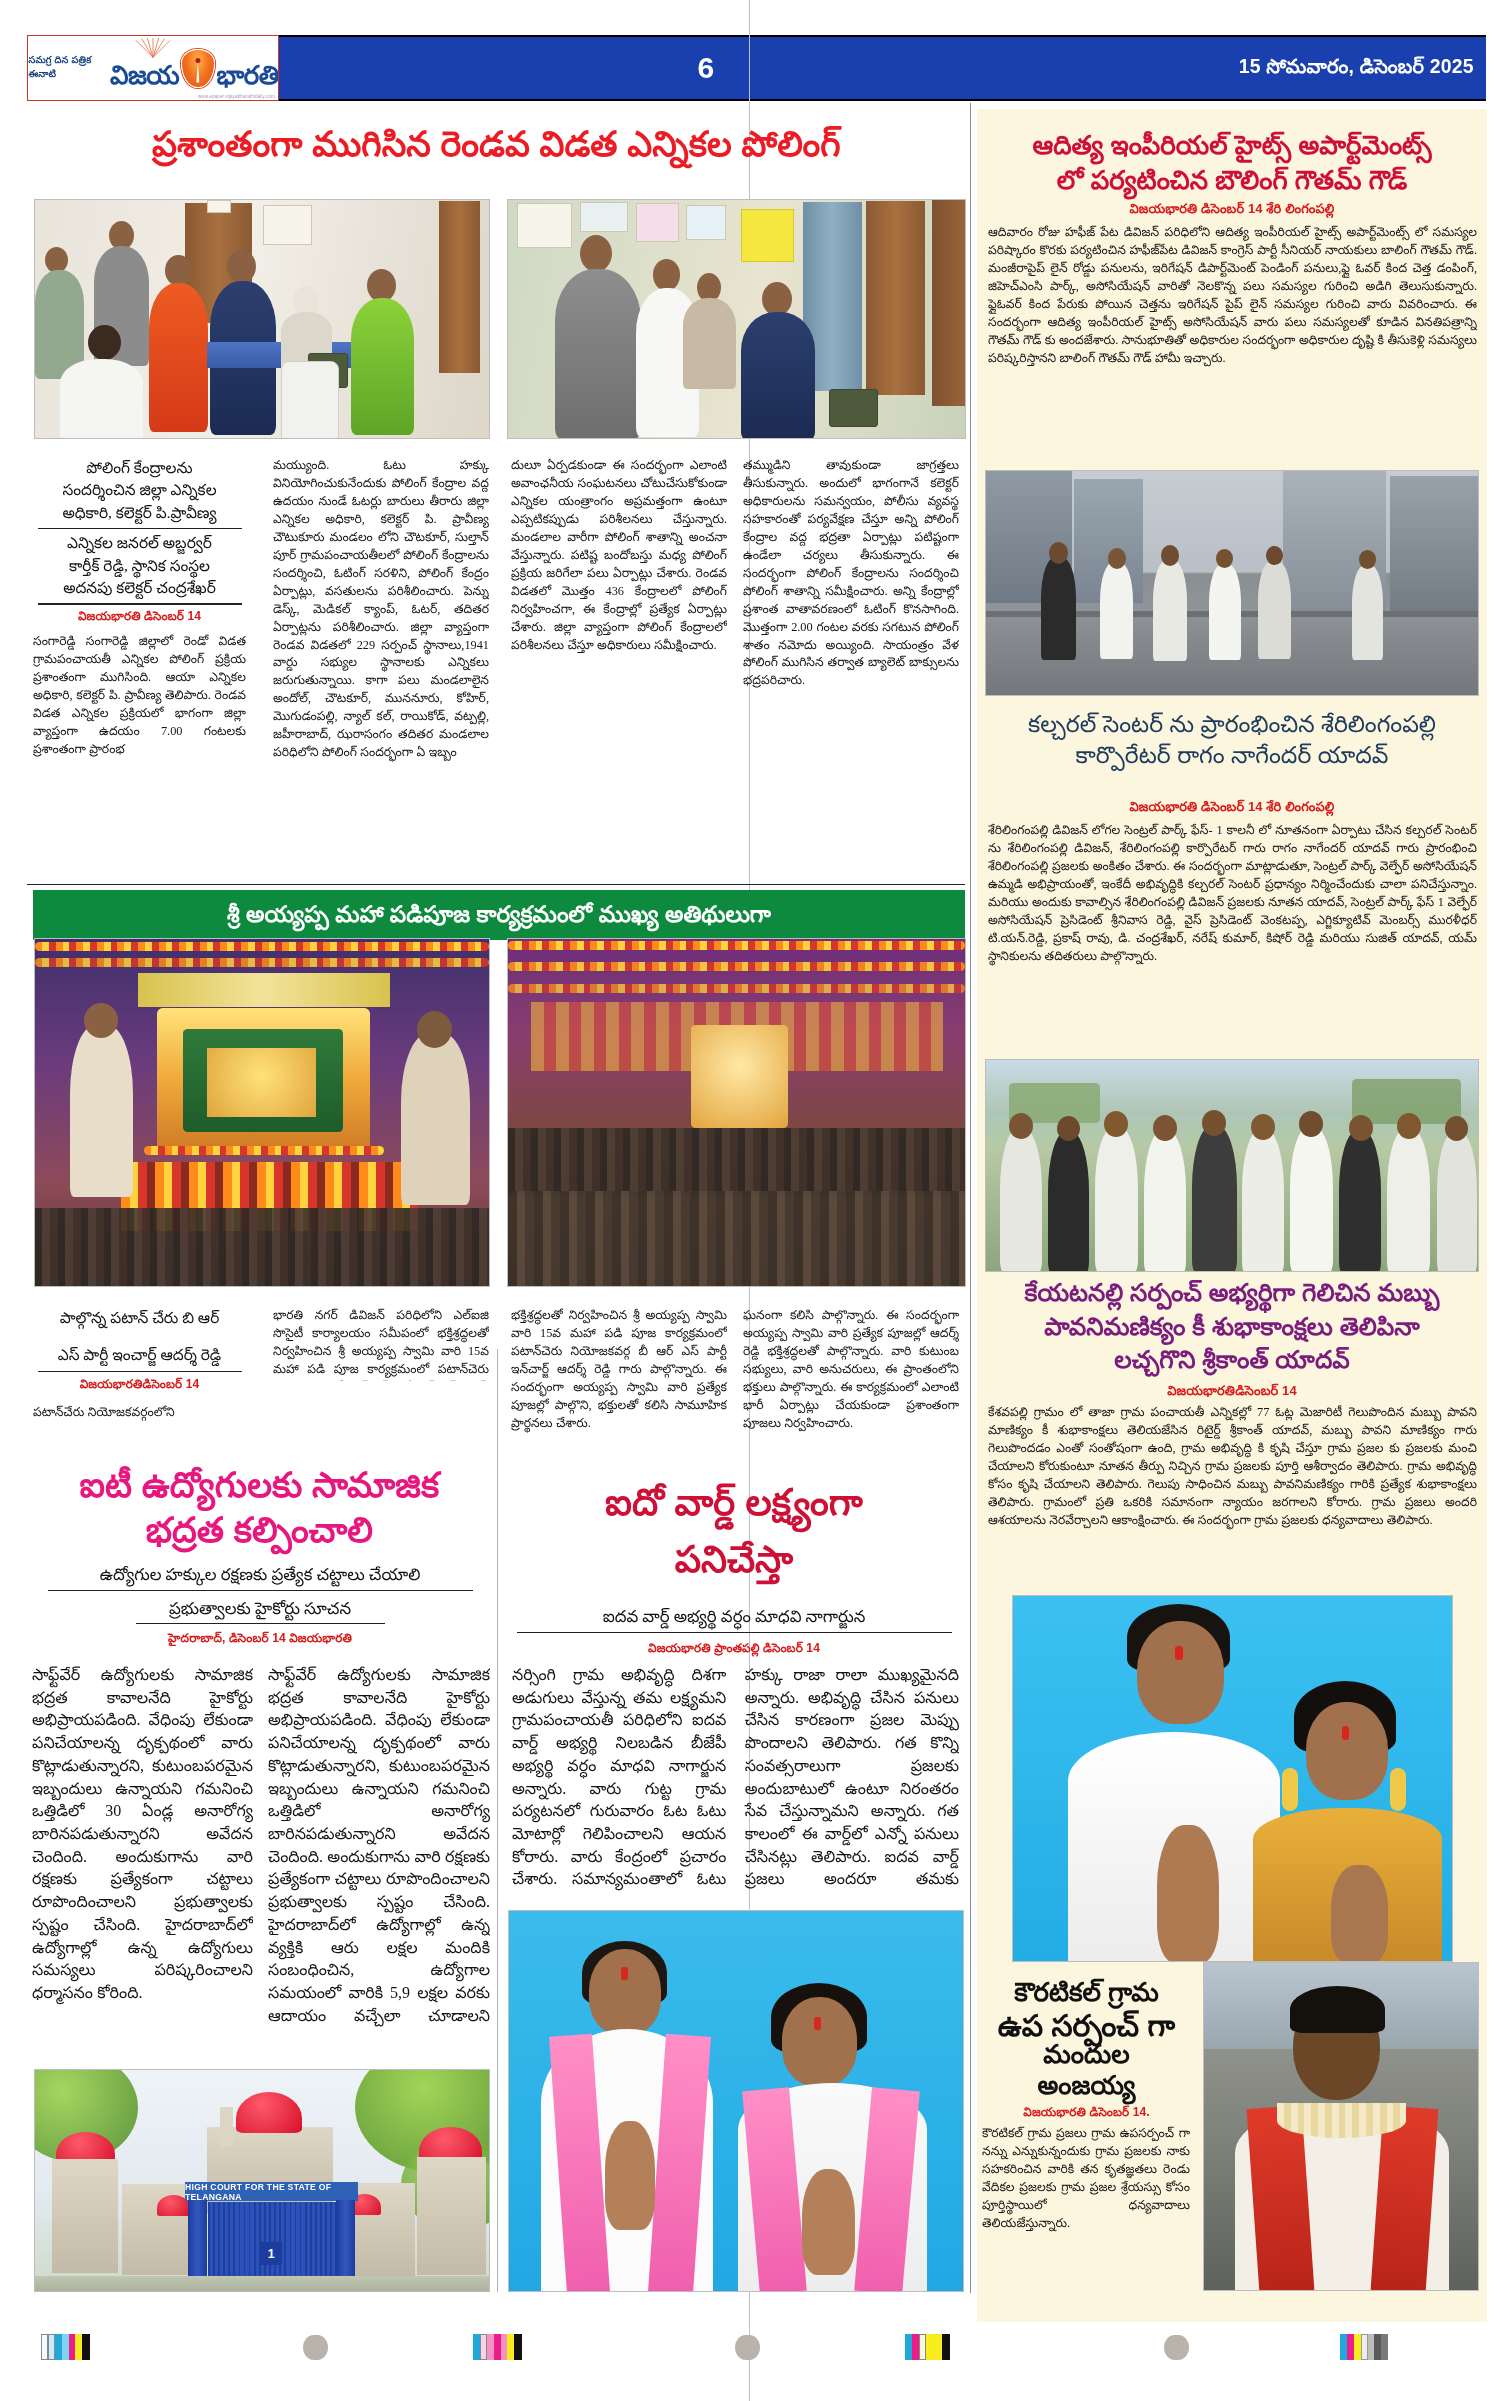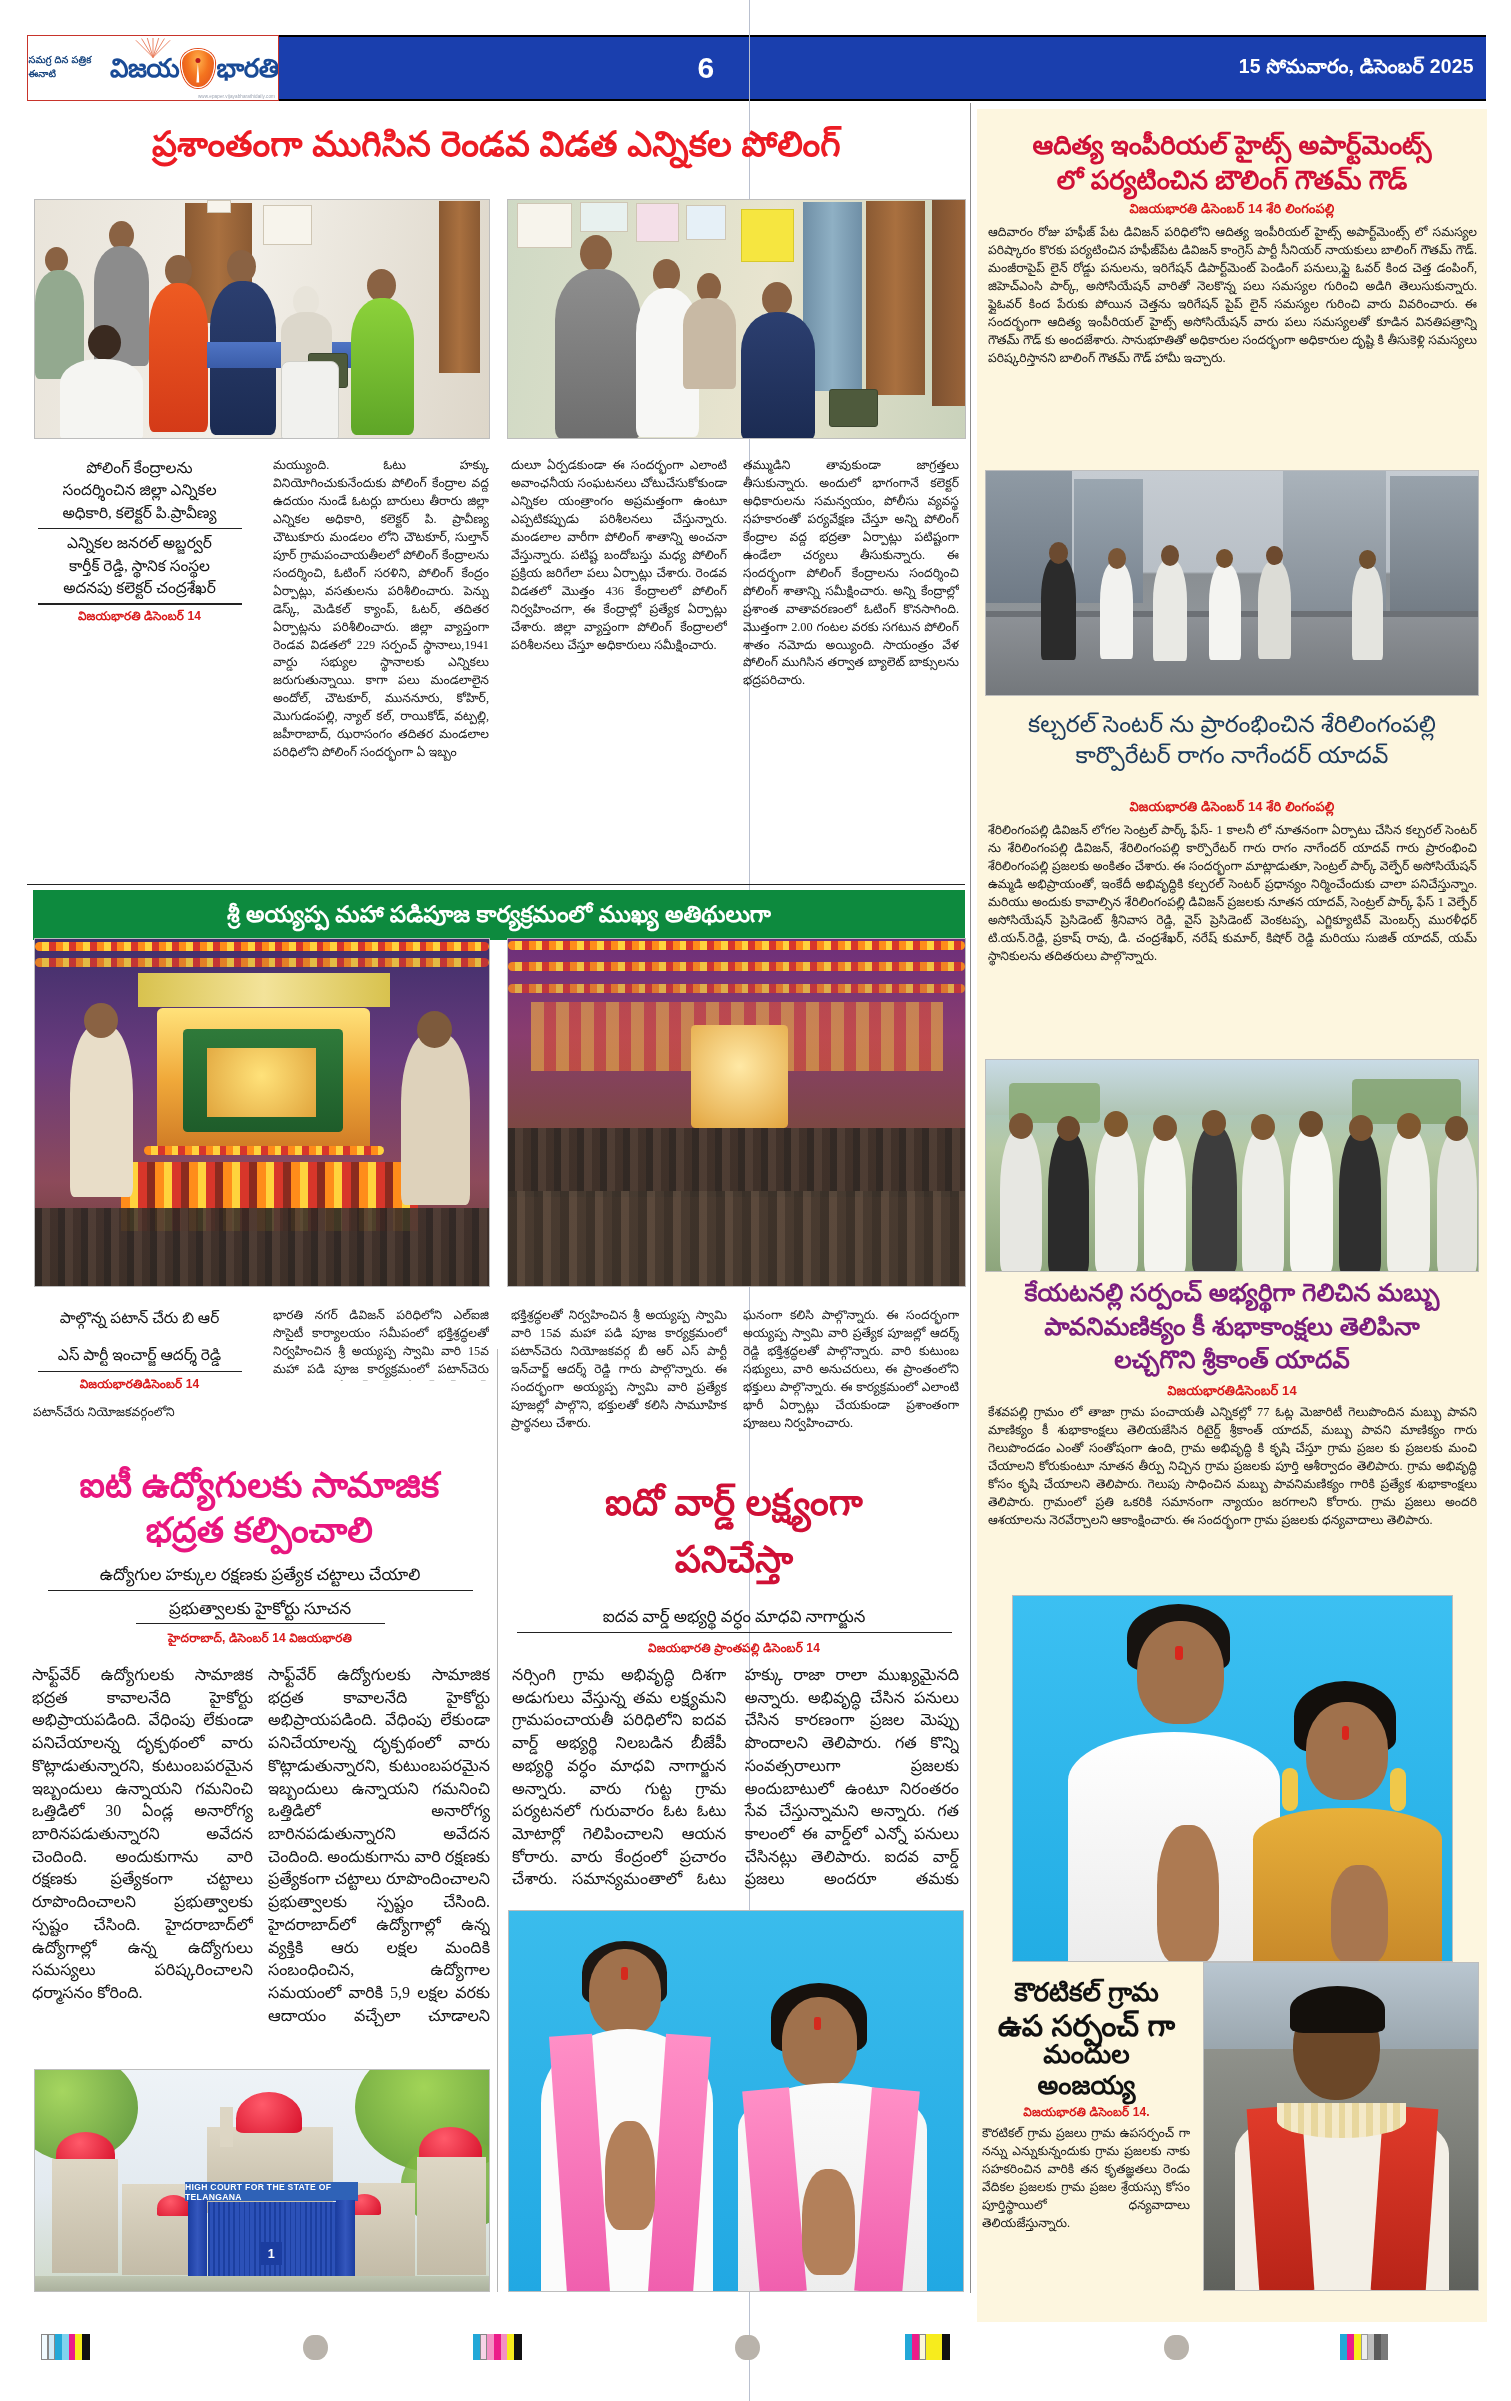--- a/index.html
+++ b/index.html
@@ -15,21 +15,21 @@
   .masthead { position: absolute; left: 27.4px; top: 35px; width: 1459px; height: 66px; display: flex; }
   .logo-box {
     width: 252px; height: 66px; background: #ffffff;
     border: 1.1px solid #c8342b; position: relative; overflow: hidden;
     display: flex; flex-direction: row; align-items: center; justify-content: center;
   }
   .logo-tag {
     font-family: "Liberation Sans", sans-serif; font-size: 9.7px; font-weight: 700;
     color: #17457f; letter-spacing: 0.2px; margin-bottom: 0.6px;
   }
-  .logo-main { display: flex; align-items: center; justify-content: center; gap: 1.7px; }
+  .logo-main { display: flex; align-items: flex-end; justify-content: center; gap: 1.7px; }
   .logo-word {
     font-family: "Liberation Sans", sans-serif; font-size: 26px; font-weight: 900;
     color: #1a4b96; line-height: .95; letter-spacing: -0.6px;
   }
   .logo-shield {
     width: 34px; height: 39px; position: relative; flex: 0 0 auto;
     background: radial-gradient(ellipse at 50% 28%, #ffb24d 0%, #f4741f 45%, #e04a1b 100%);
     border-radius: 50% 50% 48% 48% / 36% 36% 64% 64%;
     border: 1.7px solid #ffffff; box-shadow: 0 0 0 1.1px #e04a1b;
   }
@@ -284,20 +284,21 @@
 <div style="position:absolute; left:33px; top:457px; width:213px;">
   <div class="caption">పోలింగ్ కేంద్రాలను</div>
   <div class="caption">సందర్శించిన జిల్లా ఎన్నికల</div>
   <div class="caption">అధికారి, కలెక్టర్ పి.ప్రావీణ్య</div>
   <div class="rule-under" style="width:204px;"></div>
   <div class="caption" style="margin-top:3.4px;">ఎన్నికల జనరల్ అబ్జర్వర్</div>
   <div class="caption">కార్తీక్ రెడ్డి, స్థానిక సంస్థల</div>
   <div class="caption">అదనపు కలెక్టర్ చంద్రశేఖర్</div>
   <div class="rule-under" style="width:204px;"></div>
   <div class="byline" style="margin-top:4.6px;">విజయభారతి డిసెంబర్ 14</div>
+  <div class="body-col" style="margin-top:6.9px; height:216px;">సంగారెడ్డి సంగారెడ్డి జిల్లాలో రెండో విడత గ్రామపంచాయతీ ఎన్నికల పోలింగ్ ప్రక్రియ ప్రశాంతంగా ముగిసింది. ఆయా ఎన్నికల అధికారి, కలెక్టర్ పి. ప్రావీణ్య తెలిపారు. రెండవ విడత ఎన్నికల ప్రక్రియలో భాగంగా జిల్లా వ్యాప్తంగా ఉదయం 7.00 గంటలకు ప్రశాంతంగా ప్రారంభ</div>
 </div>
 
 <div class="body-col" style="position:absolute; left:273px; top:457px; width:216px; height:422px;">మయ్యుంది. ఓటు హక్కు వినియోగించుకునేందుకు పోలింగ్ కేంద్రాల వద్ద ఉదయం నుండే ఓటర్లు బారులు తీరారు జిల్లా ఎన్నికల అధికారి, కలెక్టర్ పి. ప్రావీణ్య చౌటుకూరు మండలం లోని చౌటకూర్, సుల్తాన్ పూర్ గ్రామపంచాయతీలలో పోలింగ్ కేంద్రాలను సందర్శించి, ఓటింగ్ సరళిని, పోలింగ్ కేంద్రం ఏర్పాట్లు, వసతులను పరిశీలించారు. పెన్ను డెస్క్, మెడికల్ క్యాంప్, ఓటర్, తదితర ఏర్పాట్లను పరిశీలించారు. జిల్లా వ్యాప్తంగా రెండవ విడతలో 229 సర్పంచ్ స్థానాలు,1941 వార్డు సభ్యుల స్థానాలకు ఎన్నికలు జరుగుతున్నాయి. కాగా పలు మండలాలైన అందోల్, చౌటకూర్, ముననూరు, కోహిర్, మొగుడంపల్లి, న్యాల్ కల్, రాయికోడ్, వట్పల్లి, జహీరాబాద్, ఝరాసంగం తదితర మండలాల పరిధిలోని పోలింగ్ సందర్భంగా ఏ ఇబ్బం</div>
 <div class="body-col" style="position:absolute; left:511px; top:457px; width:216px; height:422px;">దులూ ఏర్పడకుండా ఈ సందర్భంగా ఎలాంటి అవాంఛనీయ సంఘటనలు చోటుచేసుకోకుండా ఎన్నికల యంత్రాంగం అప్రమత్తంగా ఉంటూ ఎప్పటికప్పుడు పరిశీలనలు చేస్తున్నారు. మండలాల వారీగా పోలింగ్ శాతాన్ని అంచనా వేస్తున్నారు. పటిష్ట బందోబస్తు మధ్య పోలింగ్ ప్రక్రియ జరిగేలా పలు ఏర్పాట్లు చేశారు. రెండవ విడతలో మొత్తం 436 కేంద్రాలలో పోలింగ్ నిర్వహించగా, ఈ కేంద్రాల్లో ప్రత్యేక ఏర్పాట్లు చేశారు. జిల్లా వ్యాప్తంగా పోలింగ్ కేంద్రాలలో పరిశీలనలు చేస్తూ అధికారులు సమీక్షించారు.</div>
 <div class="body-col" style="position:absolute; left:743px; top:457px; width:216px; height:422px;">తమ్ముడిని తావుకుండా జాగ్రత్తలు తీసుకున్నారు. అందులో భాగంగానే కలెక్టర్ అధికారులను సమన్వయం, పోలీసు వ్యవస్థ సహకారంతో పర్యవేక్షణ చేస్తూ అన్ని పోలింగ్ కేంద్రాల వద్ద భద్రతా ఏర్పాట్లు పటిష్టంగా ఉండేలా చర్యలు తీసుకున్నారు. ఈ సందర్భంగా పోలింగ్ కేంద్రాలను సందర్శించి పోలింగ్ శాతాన్ని సమీక్షించారు. అన్ని కేంద్రాల్లో ప్రశాంత వాతావరణంలో ఓటింగ్ కొనసాగింది. మొత్తంగా 2.00 గంటల వరకు సగటున పోలింగ్ శాతం నమోదు అయ్యింది. సాయంత్రం వేళ పోలింగ్ ముగిసిన తర్వాత బ్యాలెట్ బాక్సులను భద్రపరిచారు.</div>
 
 <div style="position:absolute; left:27.4px; top:884px; width:938px; height:1.1px; background:#222;"></div>
 
 <div class="green-banner" style="left:33px; top:890px; width:932px; height:50px; font-size:23px;">
   <span>శ్రీ అయ్యప్ప మహా పడిపూజ కార్యక్రమంలో ముఖ్య అతిథులుగా</span>

